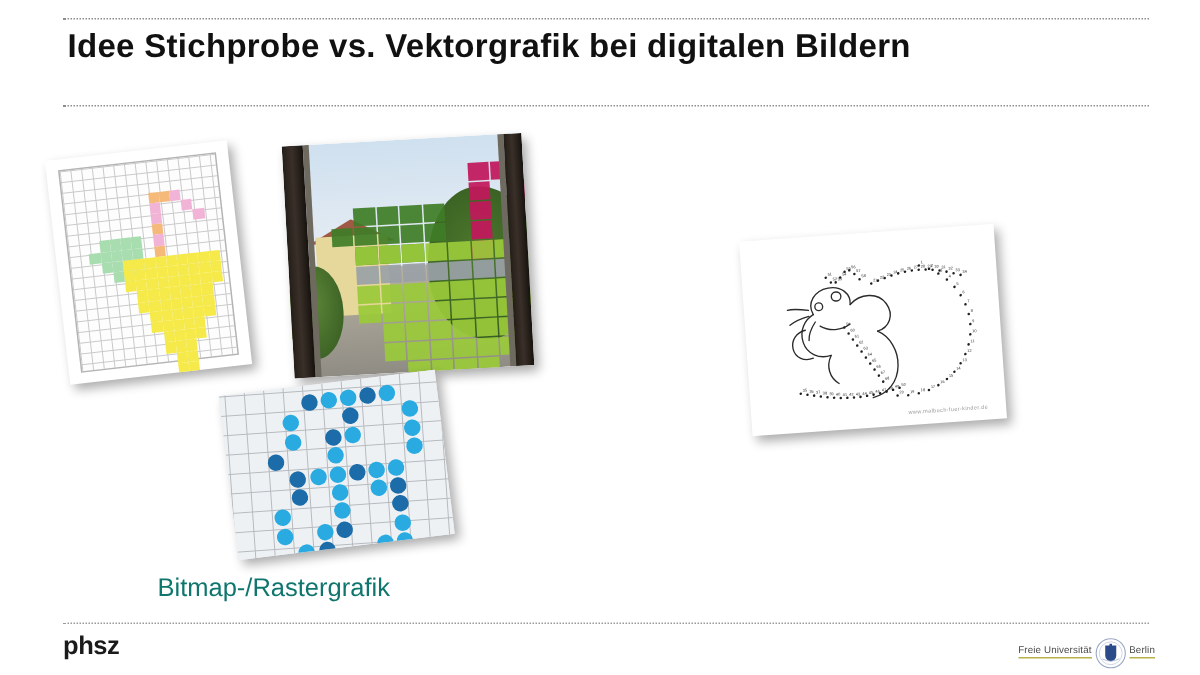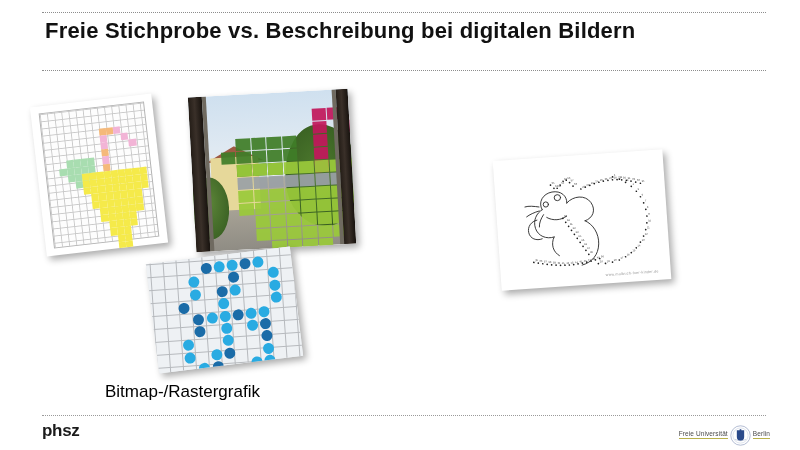--- a/index.html
+++ b/index.html
@@ -77,21 +77,21 @@
     width: 21px;
     height: 21px;
     flex: 0 0 auto;
   }
 
   
   .caption {
     position: absolute;
     top: 382px;
     font-size: 17px;
-    color: #000000;
+    color: #0f766e;
     white-space: nowrap;
   }
   .caption-bitmap { left: 105px; }
   .caption-vector { left: 497px; }
 
   
   .photo {
     position: absolute;
     overflow: hidden;
     background: #fff;
@@ -213,21 +213,21 @@
 </style>
 </head>
 <body>
 
 <div class="slide">
 
   <div class="rule rule-top"></div>
   <div class="rule rule-mid"></div>
   <div class="rule rule-footer"></div>
 
-  <div class="title">Freie Stichprobe vs. Beschreibung bei digitalen Bildern</div>
+  <div class="title">Idee Stichprobe vs. Vektorgrafik bei digitalen Bildern</div>
 
   <div class="photo shadowed" id="img-graph-cocktail">
     <div class="gp-inner">
       <div class="gp-grid"></div>
       <div id="gp-pixels">
           <div class="px" style="left: 57.6px; top: 21.6px; background: rgb(245, 185, 122);"></div>
           <div class="px" style="left: 64.8px; top: 21.6px; background: rgb(245, 185, 122);"></div>
           <div class="px" style="left: 72px; top: 21.6px; background: rgb(242, 180, 214);"></div>
           <div class="px" style="left: 57.6px; top: 28.8px; background: rgb(242, 180, 214);"></div>
           <div class="px" style="left: 79.2px; top: 28.8px; background: rgb(242, 180, 214);"></div>

